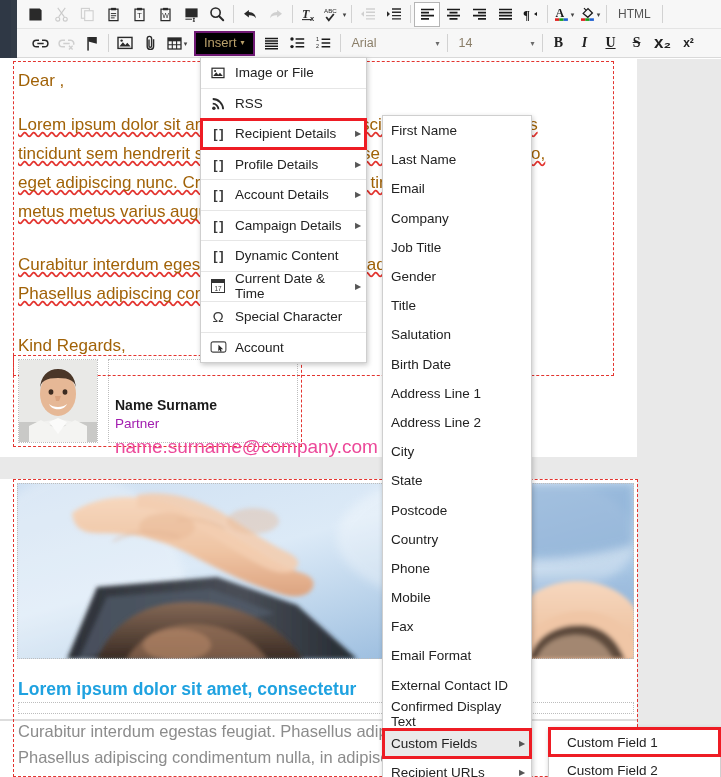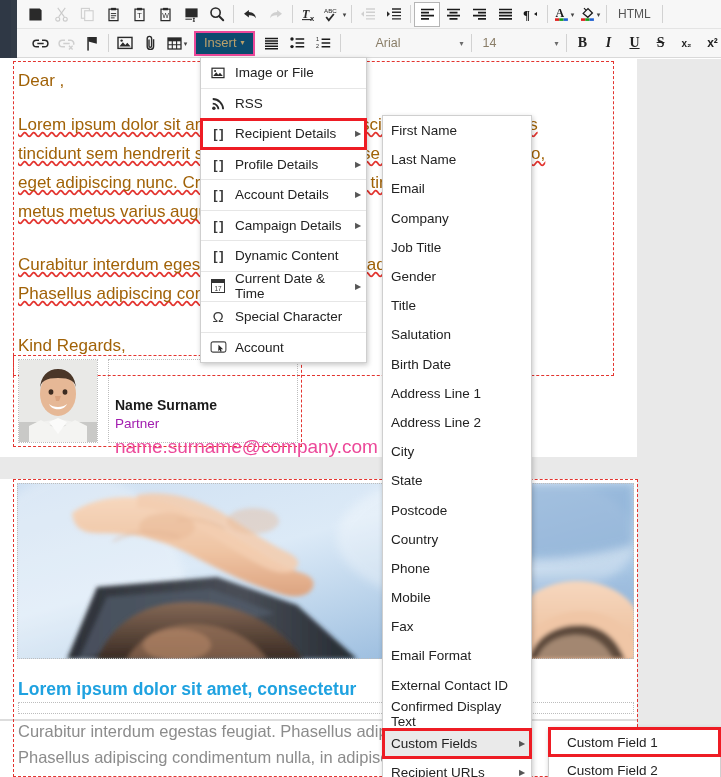--- a/index.html
+++ b/index.html
@@ -51,36 +51,36 @@
   .tb-btn svg { display:block; }
 
   .html-btn {
     font-size: 12px; color: #555; padding: 2px 8px; height: 21px;
     display:flex; align-items:center; justify-content:center;
     flex: 0 0 auto;
   }
 
   
   .insert-btn {
-    border: 2px solid #ec4899;
-    background: #0c4a6e;
+    border: 2px solid #701a75;
+    background: #000000;
     color: #b9a06a;
     font-size: 13px;
     padding: 1px 8px 2px 8px;
     height: 25px;
     display: flex; align-items: center; gap: 4px;
     margin-left: 4px; margin-right: 4px;
     flex: 0 0 auto;
   }
   .insert-btn .cr { font-size: 8px; color:#b9a06a; }
 
   .font-sel {
     display: flex; align-items: center; justify-content: space-between;
     width: 100px; height: 24px; padding: 0 4px 0 8px;
-    color: #8a7e68; font-size: 12.5px; flex: 0 0 auto; margin-left: 24px;
+    color: #8a7e68; font-size: 12.5px; flex: 0 0 auto;
   }
   .size-sel {
     display: flex; align-items: center; justify-content: space-between;
     width: 88px; height: 24px; padding: 0 4px 0 8px;
     color: #8a7e68; font-size: 12.5px; flex: 0 0 auto;
   }
   .sel-caret { font-size: 8px; color: #6b6b6b; }
   .fmt-btn {
     width: 26px; height: 24px; display:flex; align-items:center; justify-content:center;
     font-size: 14px; font-weight: bold; color: #222; flex:0 0 auto;
@@ -440,21 +440,21 @@
       <span>14</span>
       <span class="sel-caret">▾</span>
     </div>
 
     <div class="tb-sep"></div>
 
     <div class="fmt-btn">B</div>
     <div class="fmt-btn" style="font-style:italic;">I</div>
     <div class="fmt-btn" style="text-decoration:underline;">U</div>
     <div class="fmt-btn" style="text-decoration:line-through;">S</div>
-    <div class="fmt-btn" style="font-size:10px;font-family:'Liberation Sans',sans-serif;">x₂</div>
+    <div class="fmt-btn" style="font-size:17px;font-family:'Liberation Sans',sans-serif;">x₂</div>
     <div class="fmt-btn" style="font-size:12px;font-family:Liberation Sans, sans-serif;">x²</div>
   </div>
 
   <div class="canvas">
 
     <div class="gray-strip" style="top:398px;height:22px;"></div>
     <div class="gray-strip" style="top:660px;height:2px;background:#ddd;"></div>
 
     <div style="position:absolute;left:637px;top:0;width:84px;height:718px;background:#e9e9e9;"></div>
 

